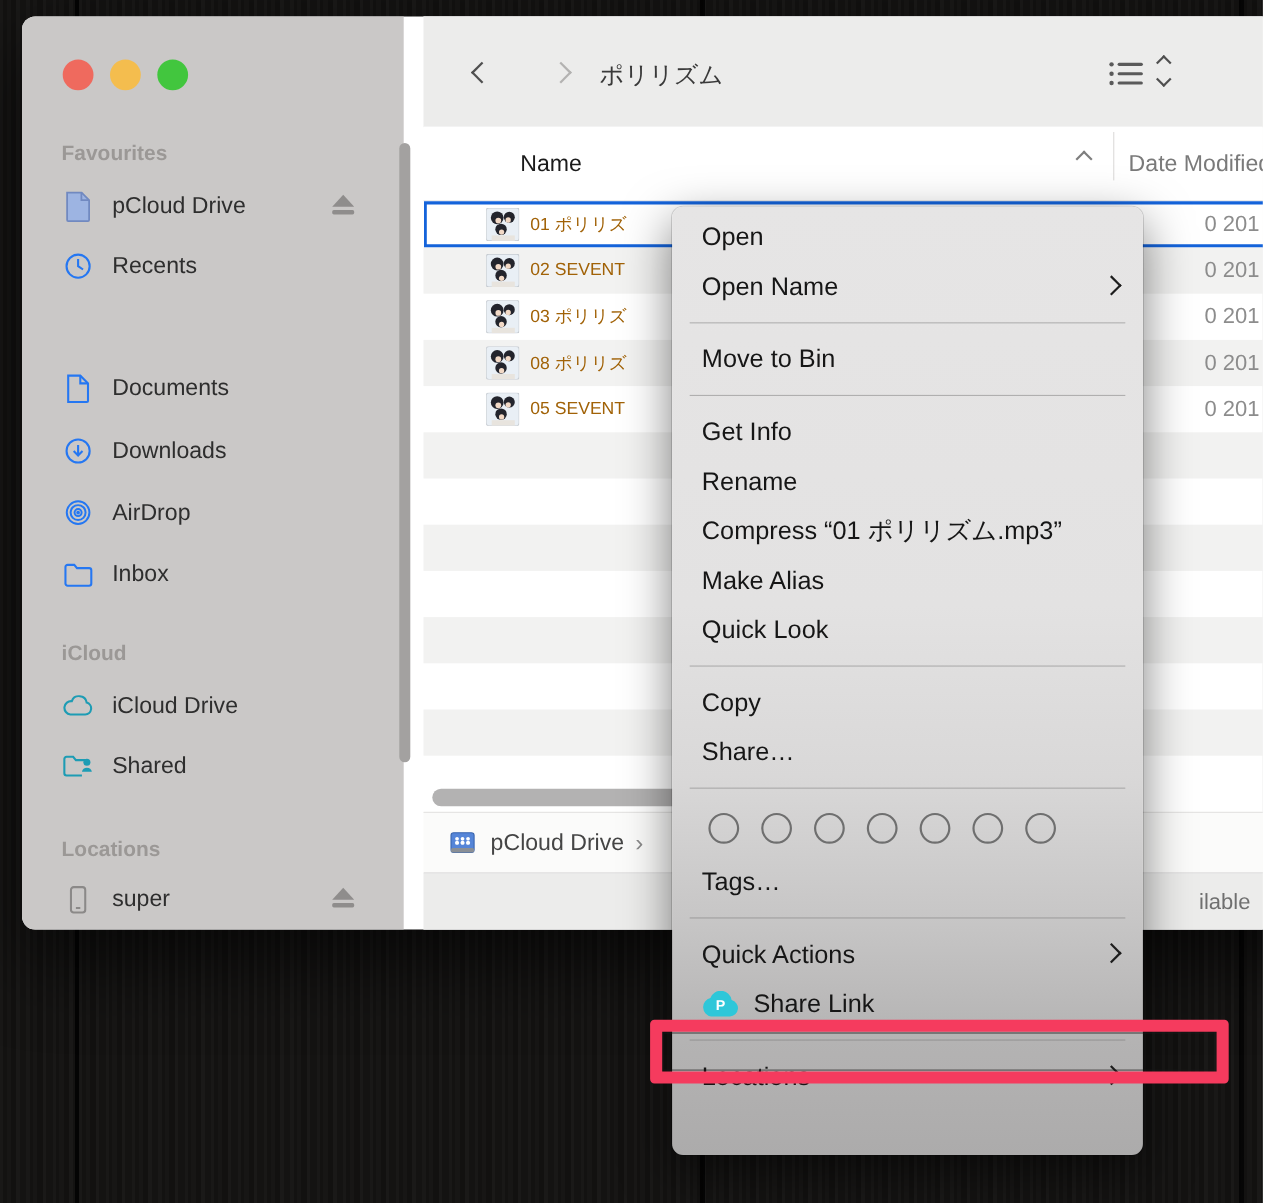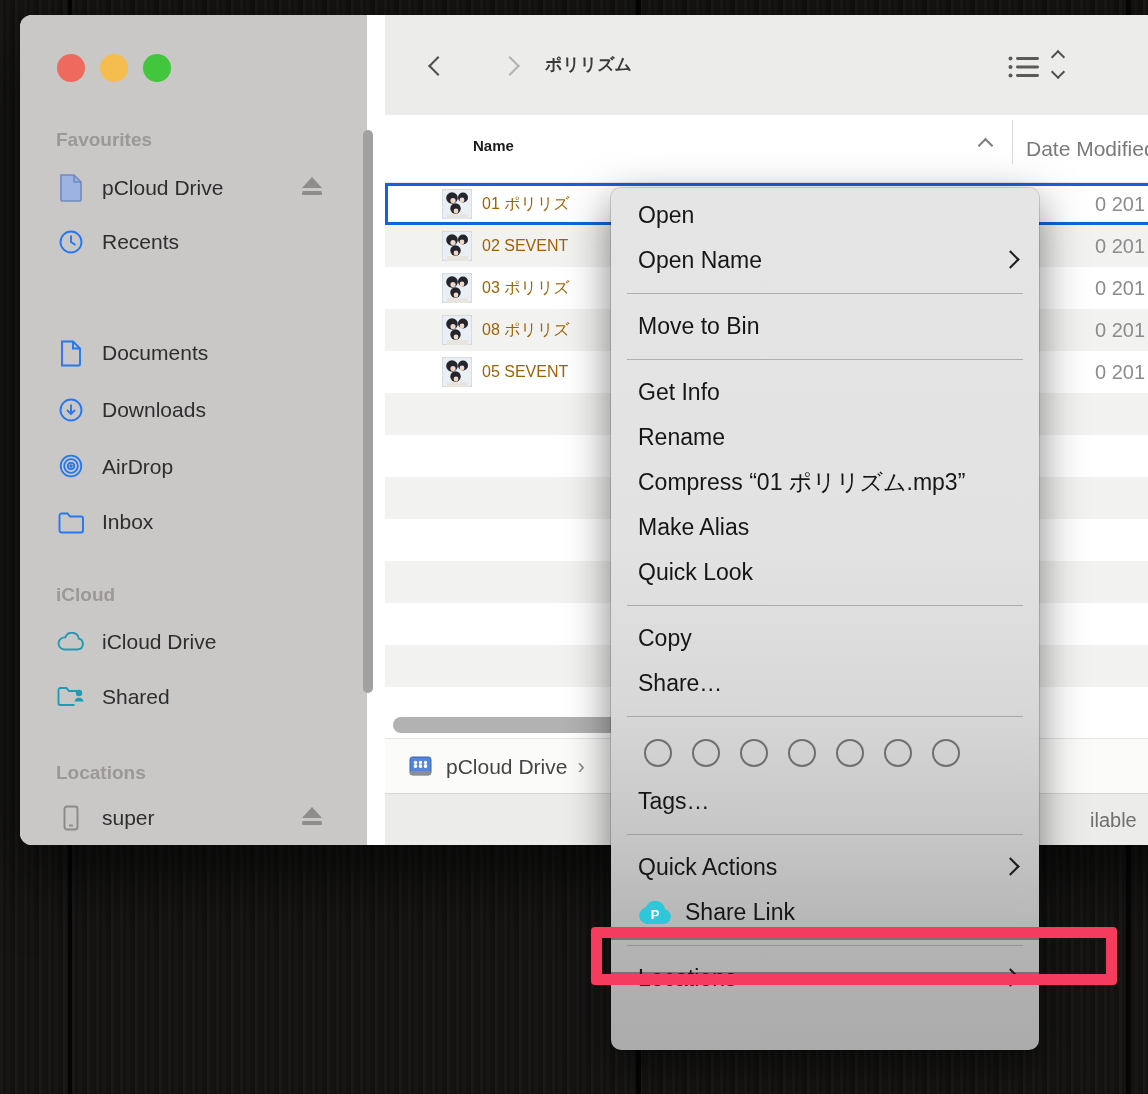--- a/index.html
+++ b/index.html
@@ -31,27 +31,27 @@
   
   .main{position:absolute;left:365px;top:0;right:0;bottom:0;background:#fff;border-radius:0 12px 12px 0}
   .toolbar{position:absolute;left:0;top:0;right:0;height:100px;background:#ececeb;border-bottom:1px solid #d7d6d5;border-radius:0 12px 0 0}
   .chev{display:inline-block;width:12px;height:12px;border-right:2.6px solid #4f4f4f;border-bottom:2.6px solid #4f4f4f}
   .chev.left{transform:rotate(135deg)}
   .chev.right{transform:rotate(-45deg)}
   .chev.up{transform:rotate(-135deg)}
   .chev.down{transform:rotate(45deg)}
   .chev.dis{border-color:#b3b2b1}
   .navbtn{position:absolute;top:44px}
-  .win-title{position:absolute;left:160px;top:38px;font-size:17px;font-weight:bold;color:#3a3a3a}
+  .win-title{position:absolute;left:160px;top:38px;font-size:22px;font-weight:normal;color:#3a3a3a}
   .view-ic{position:absolute;left:622px;top:40px}
   .sort-ctl{position:absolute;left:668px;top:37px;display:flex;flex-direction:column;gap:5px}
   .sort-ctl .chev{width:8px;height:8px;border-width:2.4px}
   
   .colhead{position:absolute;left:0;top:100px;right:0;height:68px;background:#fff}
-  .colhead .name{position:absolute;left:88px;top:22px;font-size:15px;font-weight:bold;color:#1b1b1b}
+  .colhead .name{position:absolute;left:88px;top:22px;font-size:21px;font-weight:normal;color:#1b1b1b}
   .colhead .sort{position:absolute;left:595px;top:22px}
   .colhead .sort .chev{width:9px;height:9px;border-width:2.2px;border-color:#7e7e7e}
   .colhead .vsep{position:absolute;left:627px;top:5px;width:1px;height:44px;background:#dcdbda}
   .colhead .date{position:absolute;left:641px;top:22px;font-size:21px;color:#7a7a7a;white-space:nowrap}
   .colhead:after{content:"";position:absolute;left:0;right:0;bottom:0;height:1px;background:#e8e7e6}
   
   .rows{position:absolute;left:0;top:168px;right:0;height:546px}
   .row{height:42px;display:flex;align-items:center;position:relative}
   .row:nth-child(even){background:#f2f2f1}
   .row.selected{box-shadow:inset 0 0 0 3px #1463da;background:#fff}

